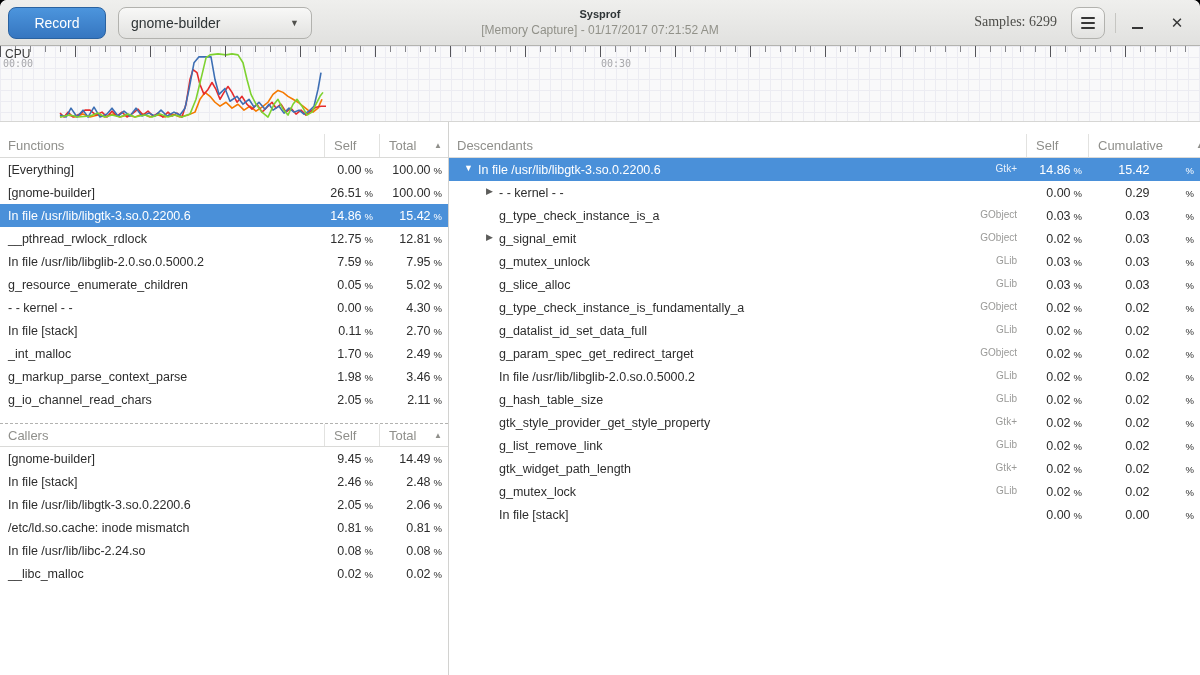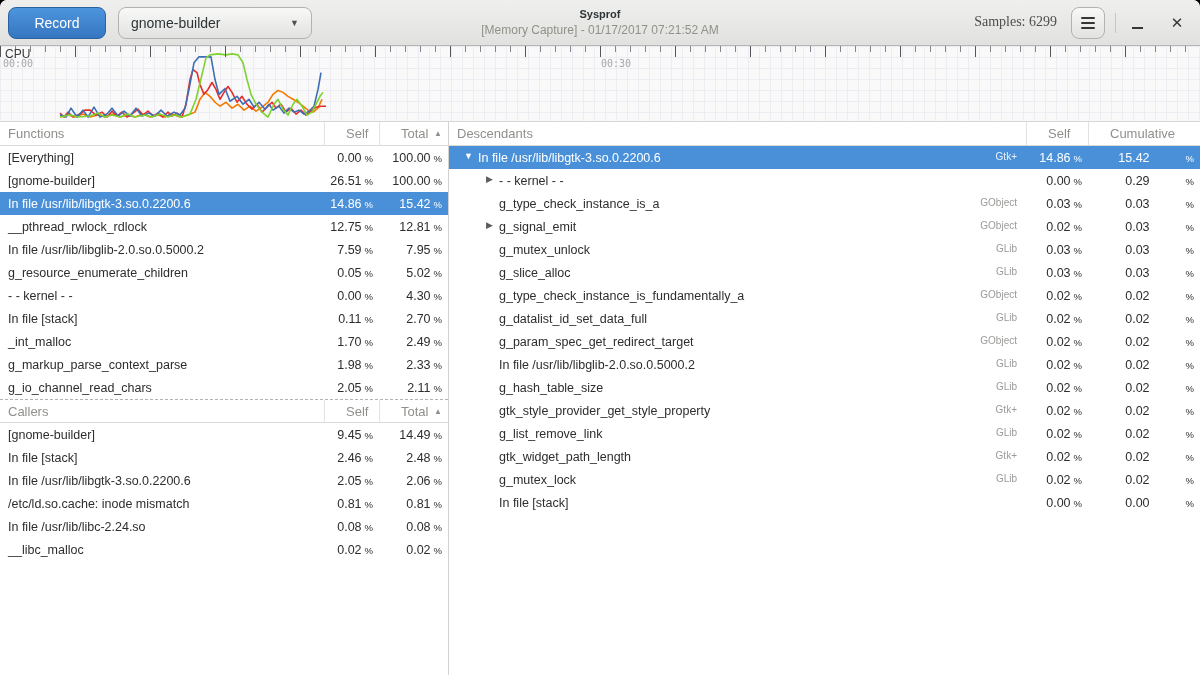--- a/index.html
+++ b/index.html
@@ -44,22 +44,22 @@
   .cpu-label{position:absolute;left:5px;top:1px;font-size:12px;color:#3a3a3a;z-index:3;}
   .time-label{position:absolute;top:12px;font-size:10px;color:#a7a7ab;
     font-family:"DejaVu Sans Mono",monospace;z-index:3;}
 
   
   .panels{position:absolute;top:122px;left:0;right:0;bottom:0;display:flex;background:#fff;}
   .left-panel{width:449px;border-right:1px solid #d2d2d0;position:relative;}
   .right-panel{flex:1;position:relative;}
 
   .thead{display:flex;height:24px;align-items:center;background:#fff;
-    border-bottom:1px solid #dadad8;font-size:13px;color:#8f8f8b;}
-  .thead .th{height:100%;display:flex;align-items:center;padding-left:21px;}
+    border-bottom:1px solid #dadad8;font-size:13px;color:#8f8f8b;margin-top:12px;}
+  .thead .th{height:100%;display:flex;align-items:center;padding-left:9px;}
   .thead .th.first{flex:1;padding-left:8px;}
   .thead .th.sep{border-left:1px solid #e2e2e0;}
   .sort-arrow{margin-left:auto;margin-right:6px;font-size:8px;color:#8f8f8b;}
   .dashed-top{border-top:1px dashed #b2b2b0;}
 
   .row{display:flex;height:23px;align-items:center;font-size:12.5px;color:#2d2d2d;}
   .row .name{flex:1;display:flex;align-items:flex-start;padding-left:8px;overflow:hidden;
     white-space:nowrap;}
   .row .tag{margin-left:auto;font-size:10px;color:#9a9a98;padding-right:9px;}
   .cell-num{display:flex;align-items:baseline;justify-content:flex-end;padding-right:6px;}
@@ -322,21 +322,21 @@
           </div>
           <div class="row">
             <div class="name">
               <span>g_markup_parse_context_parse</span>
             </div>
             <div class="cell-num w-self-l">
               <span>1.98</span>
               <span class="pct">%</span>
             </div>
             <div class="cell-num w-total-l">
-              <span>2.33</span>
+              <span>3.46</span>
               <span class="pct">%</span>
             </div>
           </div>
           <div class="row">
             <div class="name">
               <span>g_io_channel_read_chars</span>
             </div>
             <div class="cell-num w-self-l">
               <span>2.05</span>
               <span class="pct">%</span>

